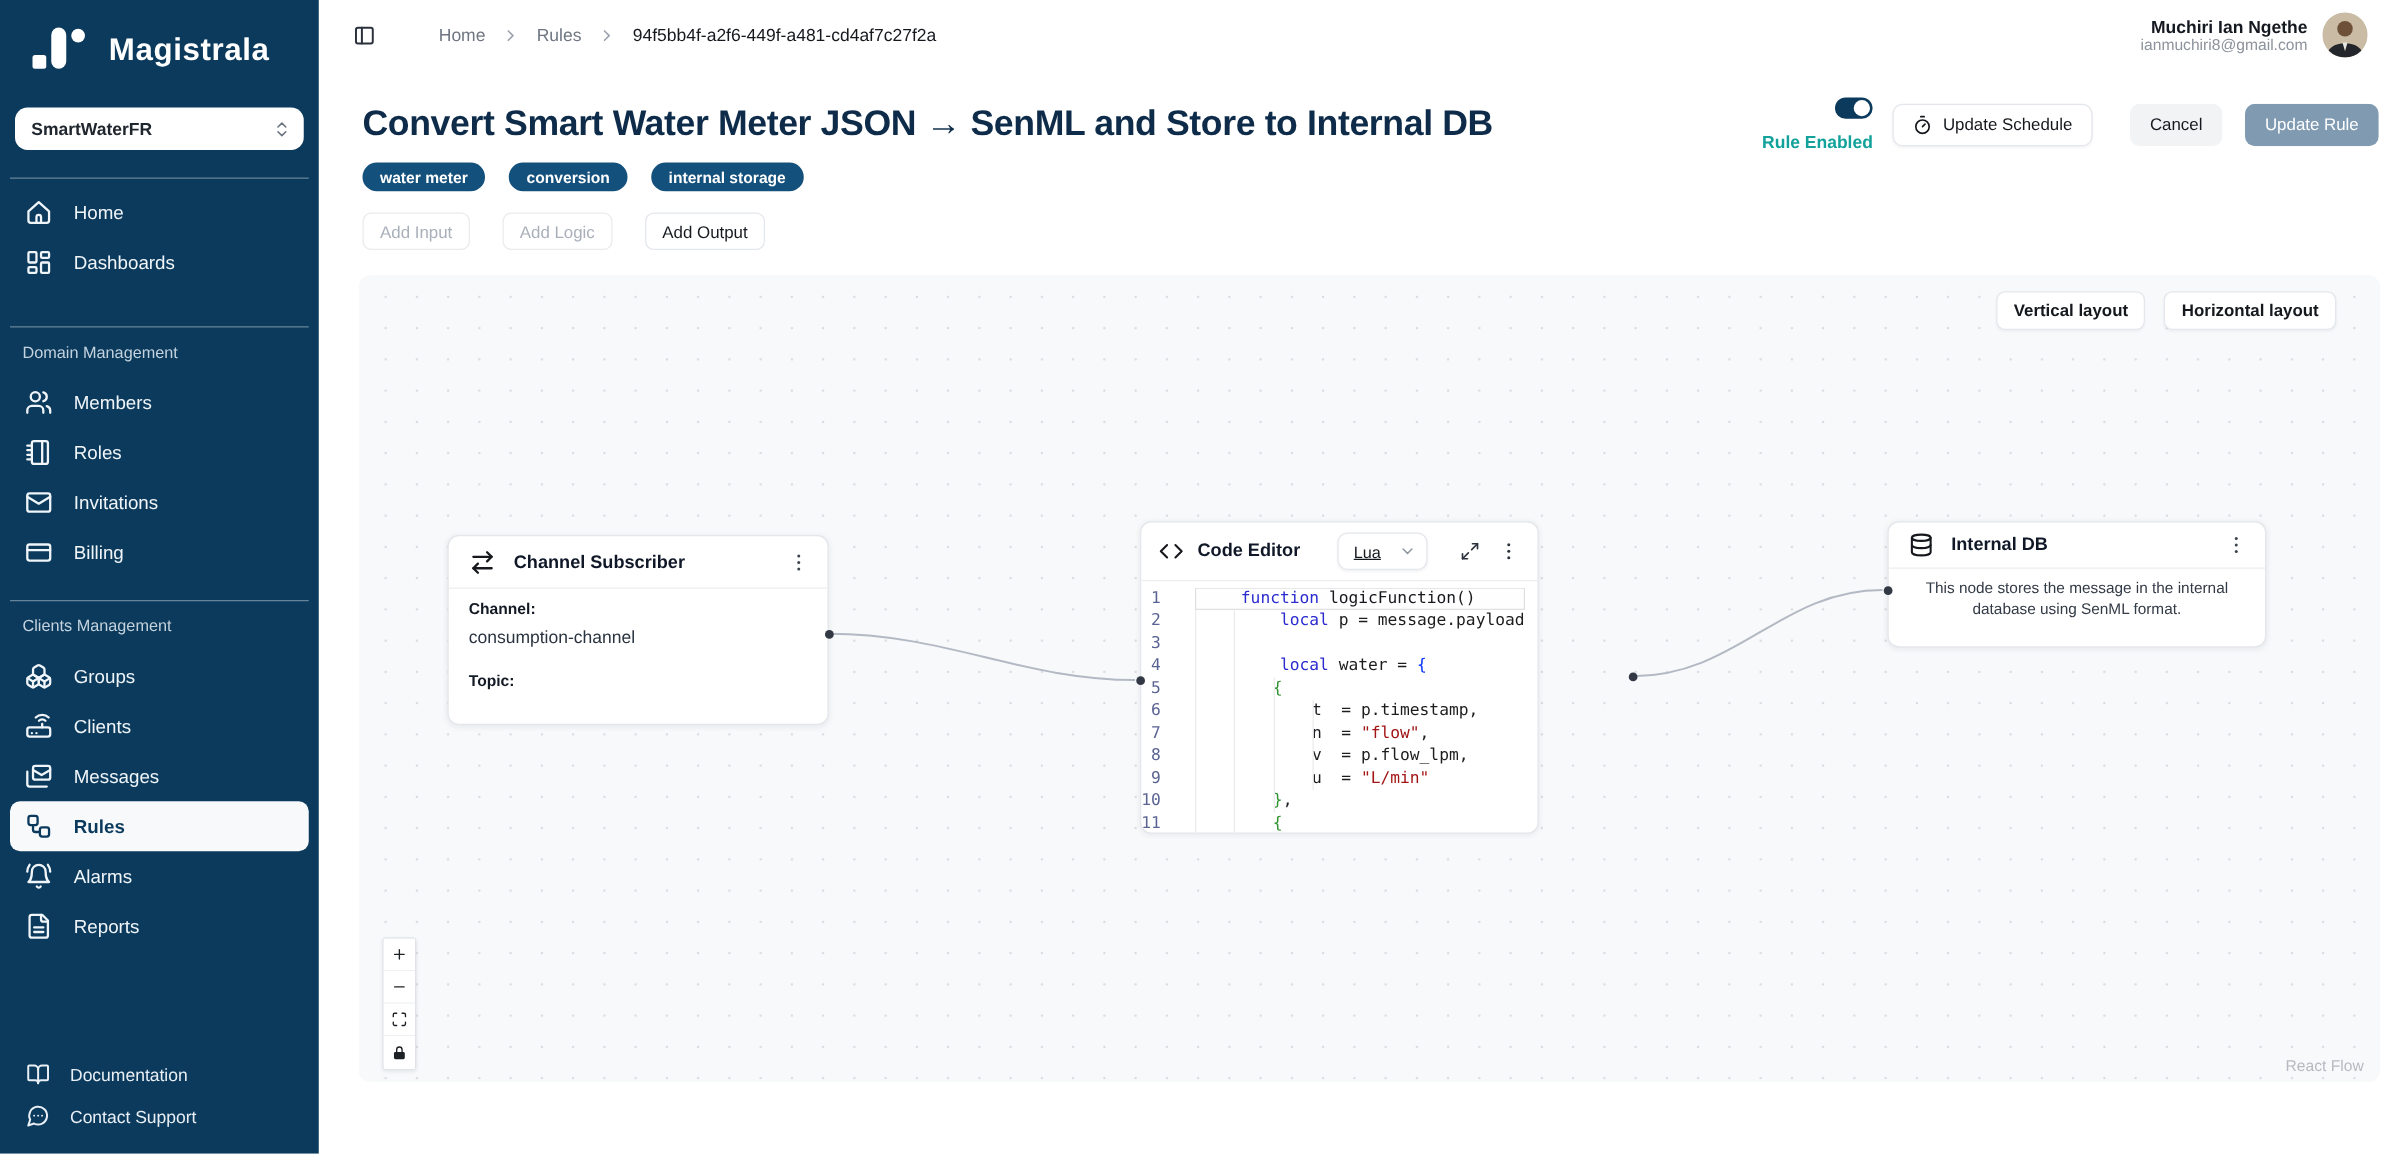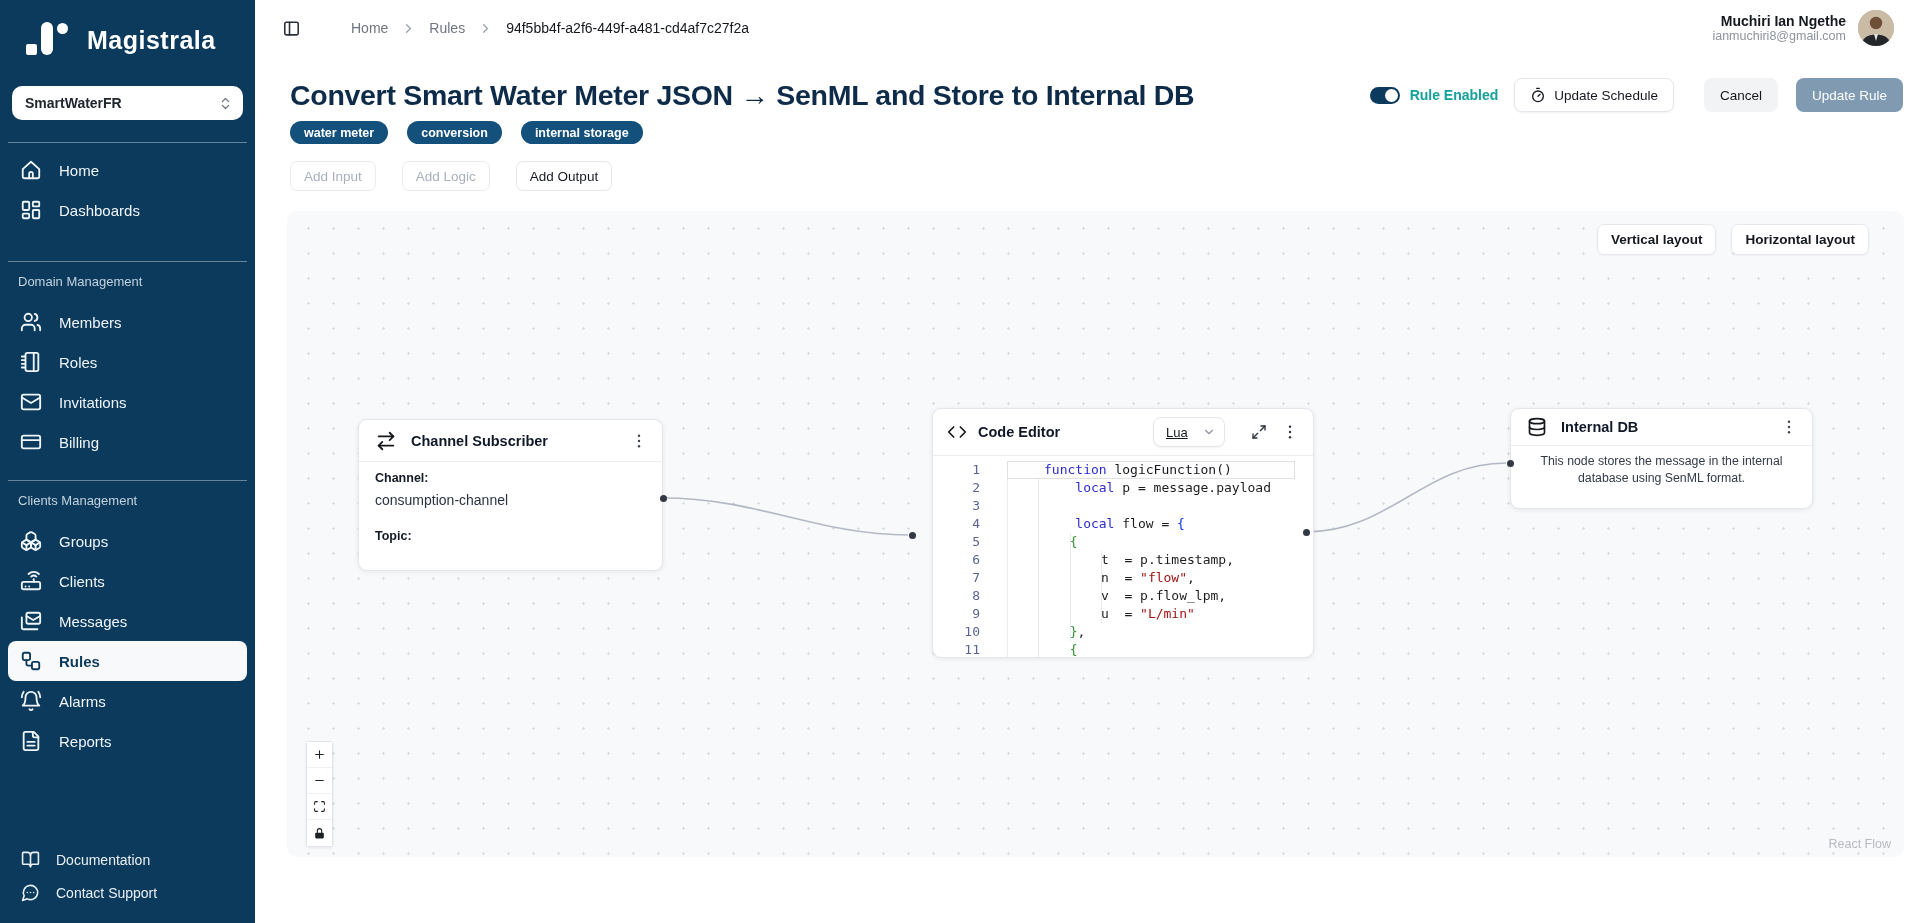--- a/index.html
+++ b/index.html
@@ -42,21 +42,21 @@
   .user-chip { margin-left:auto; display:flex; align-items:center; gap:12px; cursor:pointer; }
   .user-meta { text-align:right; line-height:1.15; }
   .user-name { font-size:14px; font-weight:bold; color:#14181f; }
   .user-email { font-size:12.5px; color:#8d939c; }
   .avatar { width:36px; height:36px; border-radius:50%; overflow:hidden; background:#cfc2ae; flex:none; }
 
   .page-head { padding:22px 13px 0 35px; }
   .title-row { display:flex; align-items:center; }
   .page-title { font-size:28.5px; font-weight:bold; color:#0e2c4a; letter-spacing:-.3px; white-space:nowrap; }
   .head-actions { margin-left:auto; display:flex; align-items:center; gap:16px; }
-  .toggle-wrap { display:flex; align-items:center; gap:10px; }
+  .toggle-wrap { display:flex; align-items:flex-end; gap:10px;flex-direction:column; }
   .switch { width:30px; height:17px; border-radius:10px; background:#0b3a5c; position:relative; cursor:pointer; }
   .switch .knob { position:absolute; right:2px; top:2px; width:13px; height:13px; border-radius:50%; background:#fff; }
   .rule-label { color:#12a29b; font-size:14px; font-weight:bold; white-space:nowrap; }
   .btn { height:34px; border-radius:8px; font-family:inherit; font-size:13.5px; font-weight:500; display:inline-flex; align-items:center; gap:8px; padding:0 15px; border:1px solid transparent; cursor:pointer; white-space:nowrap; }
   .btn .ic { width:16px; height:16px; }
   .btn-outline { background:#fff; border-color:#e3e6ea; color:#15181d; box-shadow:0 1px 2px rgba(16,24,40,.05); }
   .btn-ghost { background:#f2f3f5; color:#15181d; margin-left:14px; }
   .btn-primary { background:#7f9ab1; color:#fff; margin-left:2px; }
   .tags { margin-top:9px; display:flex; gap:19px; }
   .tag { height:23px; padding:0 14px; border-radius:12px; background:#14507c; color:#fff; font-size:12.5px; font-weight:bold; display:inline-flex; align-items:center; }
@@ -68,21 +68,21 @@
   .canvas { position:relative; margin:20px 12px 0 32px; height:646px; border-radius:10px; overflow:hidden;
             background-color:#f8f9fb;
             background-image:radial-gradient(circle,#d8dbdf 1.1px,transparent 1.25px);
             background-size:25px 25px; background-position:9px 5px; }
   .edges { position:absolute; inset:0; pointer-events:none; }
   .layout-btns { position:absolute; top:13px; right:35px; display:flex; gap:15px; }
   .lay-btn { height:31px; padding:0 13px; background:#fff; border:1px solid #e4e7eb; border-radius:7px; font-family:inherit; font-size:13.5px; font-weight:600; color:#15181d; box-shadow:0 1px 2px rgba(16,24,40,.04); cursor:pointer; }
 
   .node { position:absolute; background:#fff; border:1px solid #e3e6ea; border-radius:9px; box-shadow:0 1px 5px rgba(16,24,40,.08); }
   #node-cs { left:71px; top:208px; width:305px; height:152px; }
-  #node-ce { left:645px; top:197px; width:382px; height:250px; overflow:hidden; }
+  #node-ce { left:625px; top:197px; width:319px; height:250px; overflow:hidden; }
   #node-db { left:1223px; top:197px; width:303px; height:101px; }
   .node-head { display:flex; align-items:center; padding:10px 14px 9px 16px; gap:14px; }
   .node-head .n-ic { width:22px; height:22px; color:#16181d; flex:none; }
   .node-title { font-size:14.5px; font-weight:bold; color:#101828; white-space:nowrap; }
   .kebab { margin-left:auto; width:18px; height:18px; color:#3c434d; cursor:pointer; flex:none; }
   .node-div { height:1px; background:#ededf0; }
   .cs-body { padding:9px 16px; }
   .fld-label { font-size:12.5px; font-weight:bold; color:#131a24; }
   .fld-label.topic { margin-top:21px; }
   .fld-value { margin-top:7px; font-size:14px; color:#2a3440; }
@@ -555,21 +555,21 @@
               <div>11</div>
             </div>
           <div class="lines">
             <div class="iguide ig0"></div>
             <div class="iguide ig1"></div>
             <div class="iguide ig2"></div>
             <div class="iguide ig3"></div>
           <div class="code-line current"><span class="tk-kw">function</span><span> </span><span class="tk-fn">logicFunction</span><span>()</span></div>
               <div class="code-line"><span>    </span><span class="tk-kw">local</span><span> p = message.payload</span></div>
               <div class="code-line">&nbsp;</div>
-              <div class="code-line"><span>    </span><span class="tk-kw">local</span><span> flow = </span><span class="tk-b1">{</span></div>
+              <div class="code-line"><span>    </span><span class="tk-kw">local</span><span> water = </span><span class="tk-b1">{</span></div>
               <div class="code-line"><span>        </span><span class="tk-b2">{</span></div>
               <div class="code-line"><span>            t  = p.timestamp,</span></div>
               <div class="code-line"><span>            n  = </span><span class="tk-str">"flow"</span><span>,</span></div>
               <div class="code-line"><span>            v  = p.flow_lpm,</span></div>
               <div class="code-line"><span>            u  = </span><span class="tk-str">"L/min"</span></div>
               <div class="code-line"><span>        </span><span class="tk-b2">}</span><span>,</span></div>
               <div class="code-line"><span>        </span><span class="tk-b2">{</span></div>
             </div>
         </div>
       </div>

